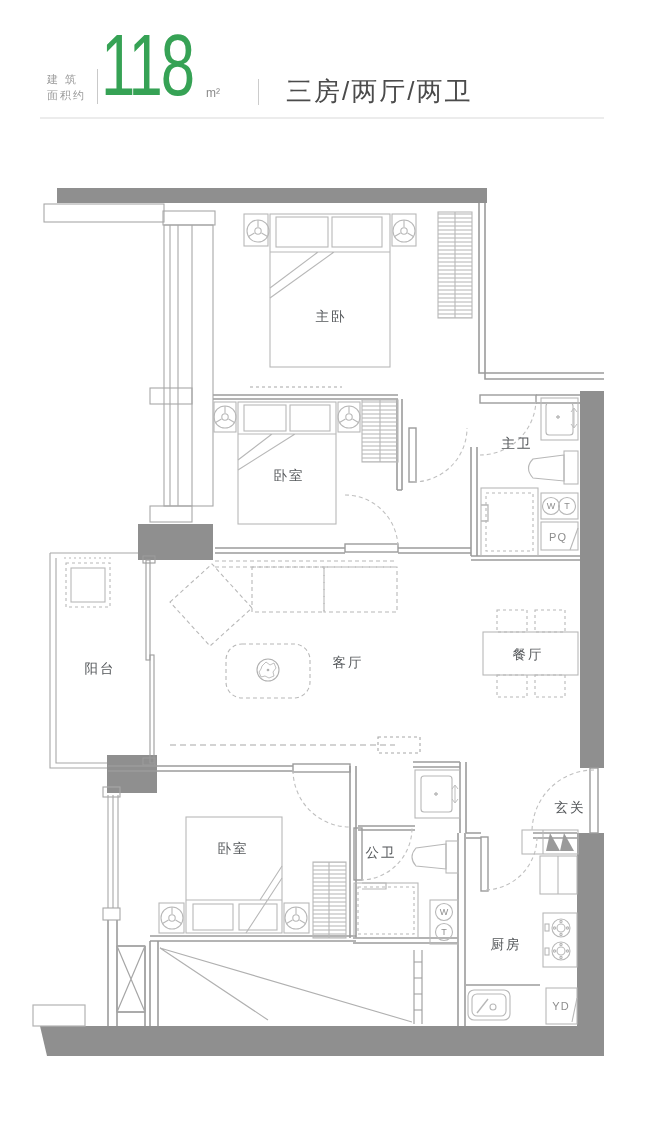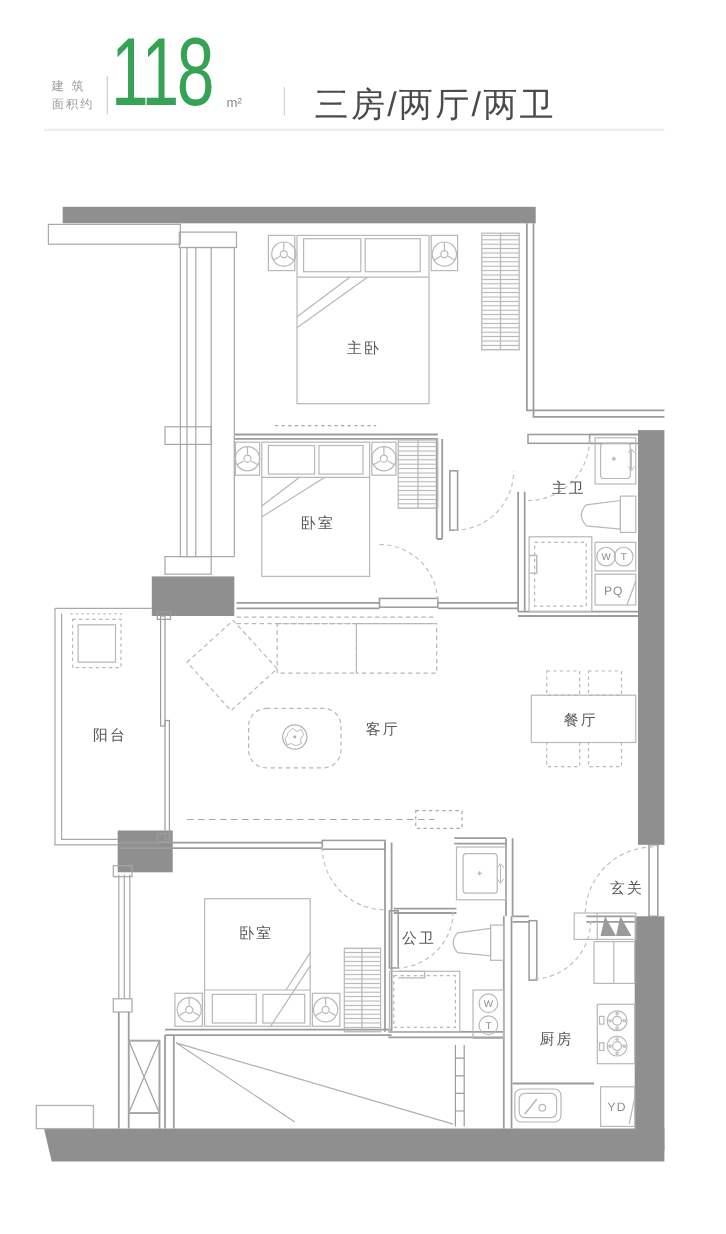--- a/index.html
+++ b/index.html
@@ -6,21 +6,21 @@
   .page{position:relative;width:604px;height:1122px;background:#ffffff;overflow:hidden;
         font-family:"Liberation Sans","DejaVu Sans",sans-serif;}
   
   .hdr-label{position:absolute;left:47px;top:71px;font-size:11px;line-height:16px;
              color:#9b9b9b;letter-spacing:2px;}
   .hdr-div1{position:absolute;left:97px;top:69px;width:1px;height:35px;background:#c9c9c9;}
   .hdr-value{position:absolute;left:101px;top:22px;font-size:88px;line-height:86px;
              transform:scaleX(.70);transform-origin:left top;letter-spacing:-3px;}
   .hdr-unit{position:absolute;left:206px;top:86px;font-size:12px;color:#8a8a8a;}
   .hdr-div2{position:absolute;left:258px;top:79px;width:1px;height:26px;background:#cccccc;}
-  .hdr-layout{position:absolute;left:286px;top:74px;font-size:31px;color:#4b4b4b;letter-spacing:2px;}
+  .hdr-layout{position:absolute;left:286px;top:74px;font-size:26px;color:#4b4b4b;letter-spacing:2px;}
   .hdr-rule{position:absolute;left:40px;top:117px;width:581px;height:2px;background:#ececec;}
   
   svg.plan{position:absolute;left:0;top:0;}
   svg .room-label{font-size:13.5px;fill:#54575a;letter-spacing:2px;text-anchor:middle;}
   svg .tag{font-size:11px;fill:#8d8d8d;text-anchor:middle;letter-spacing:1px;}
   svg .tiny{font-size:9px;fill:#8d8d8d;text-anchor:middle;}
 </style>
 </head>
 <body>
 

